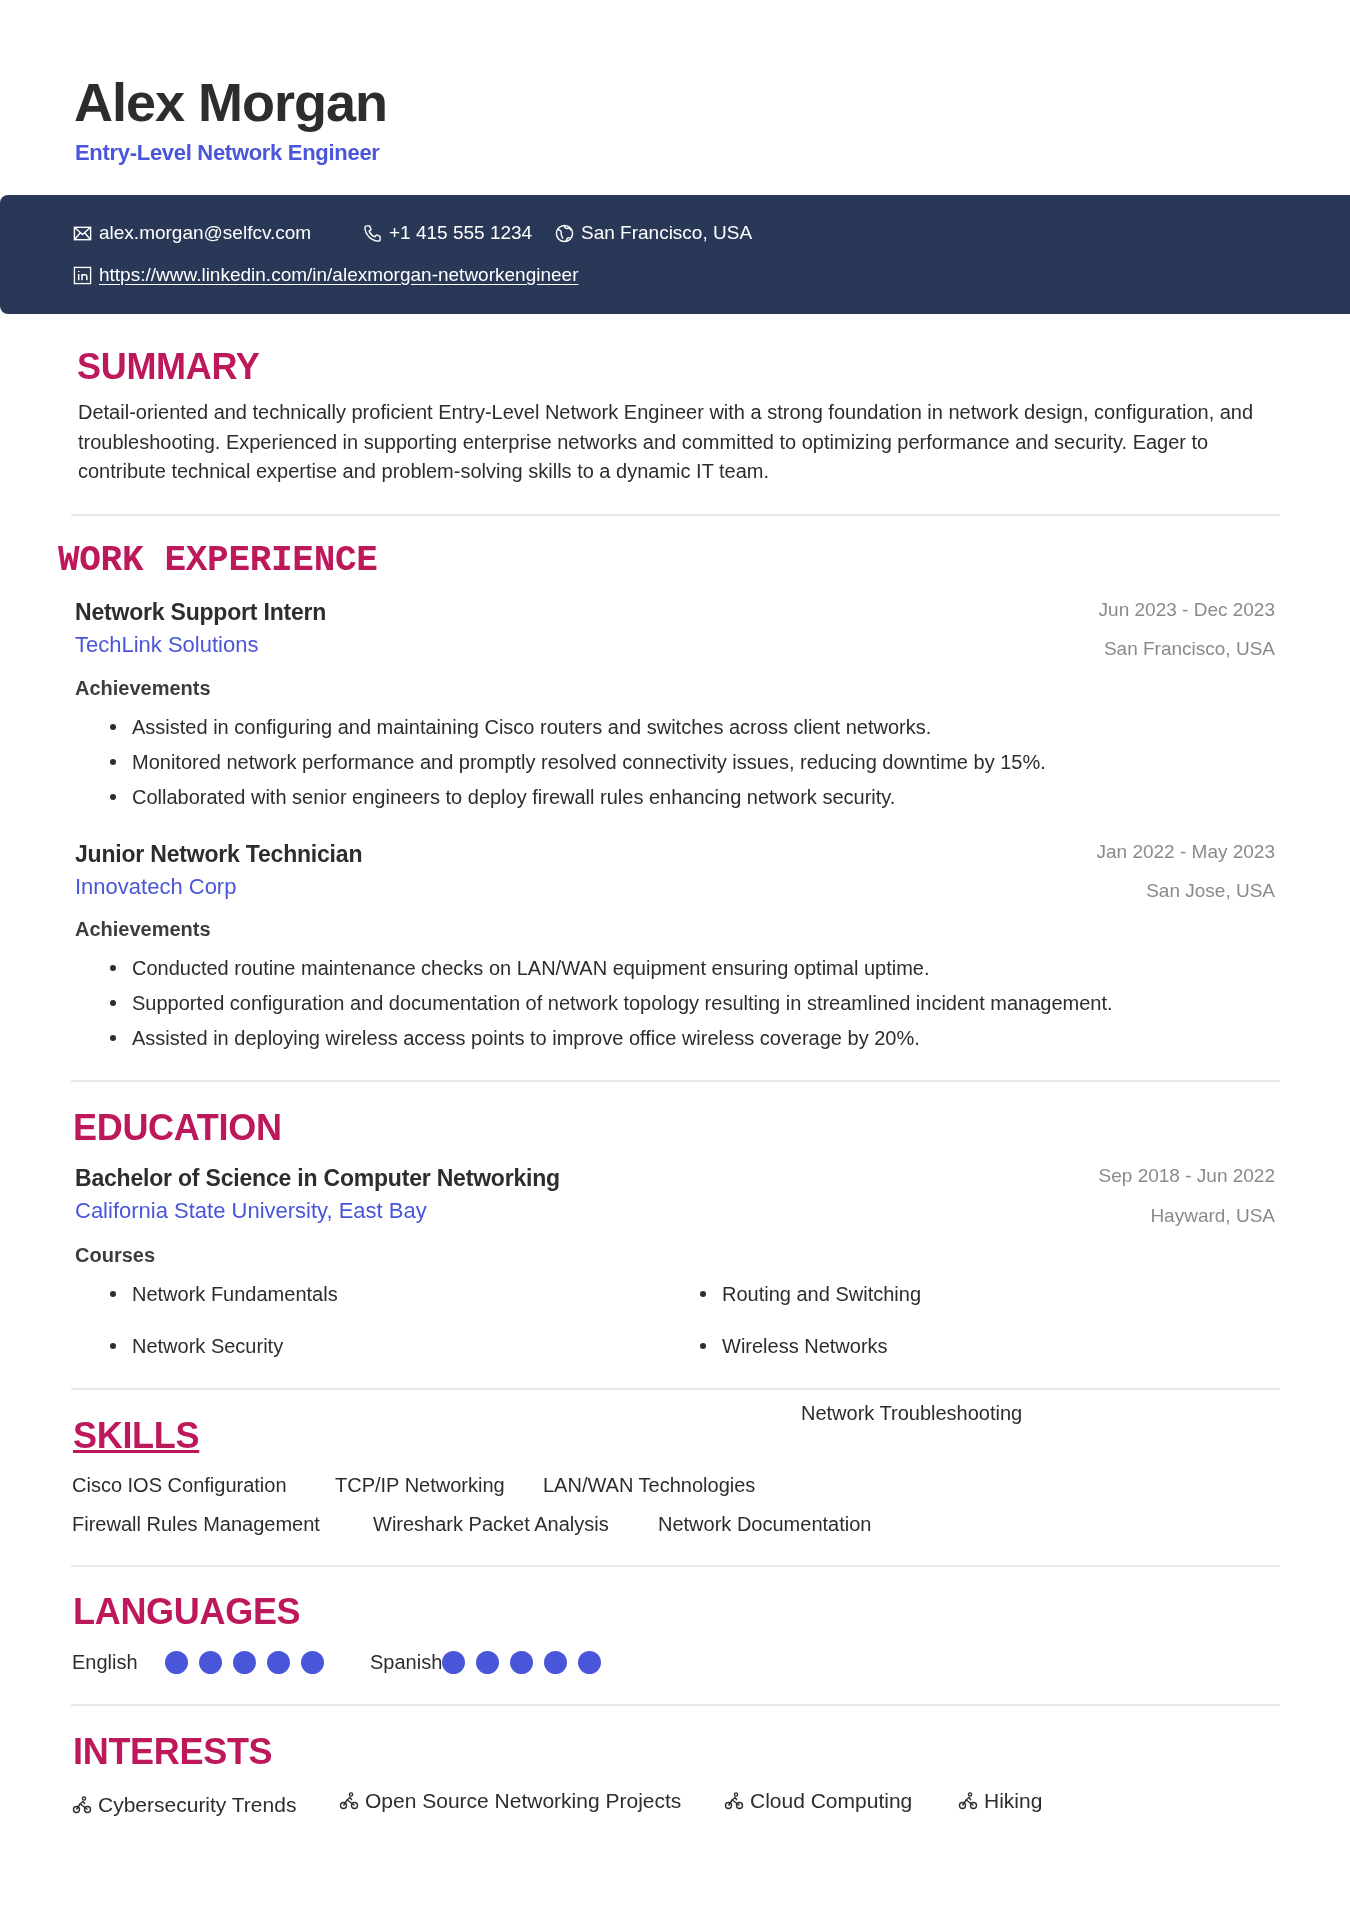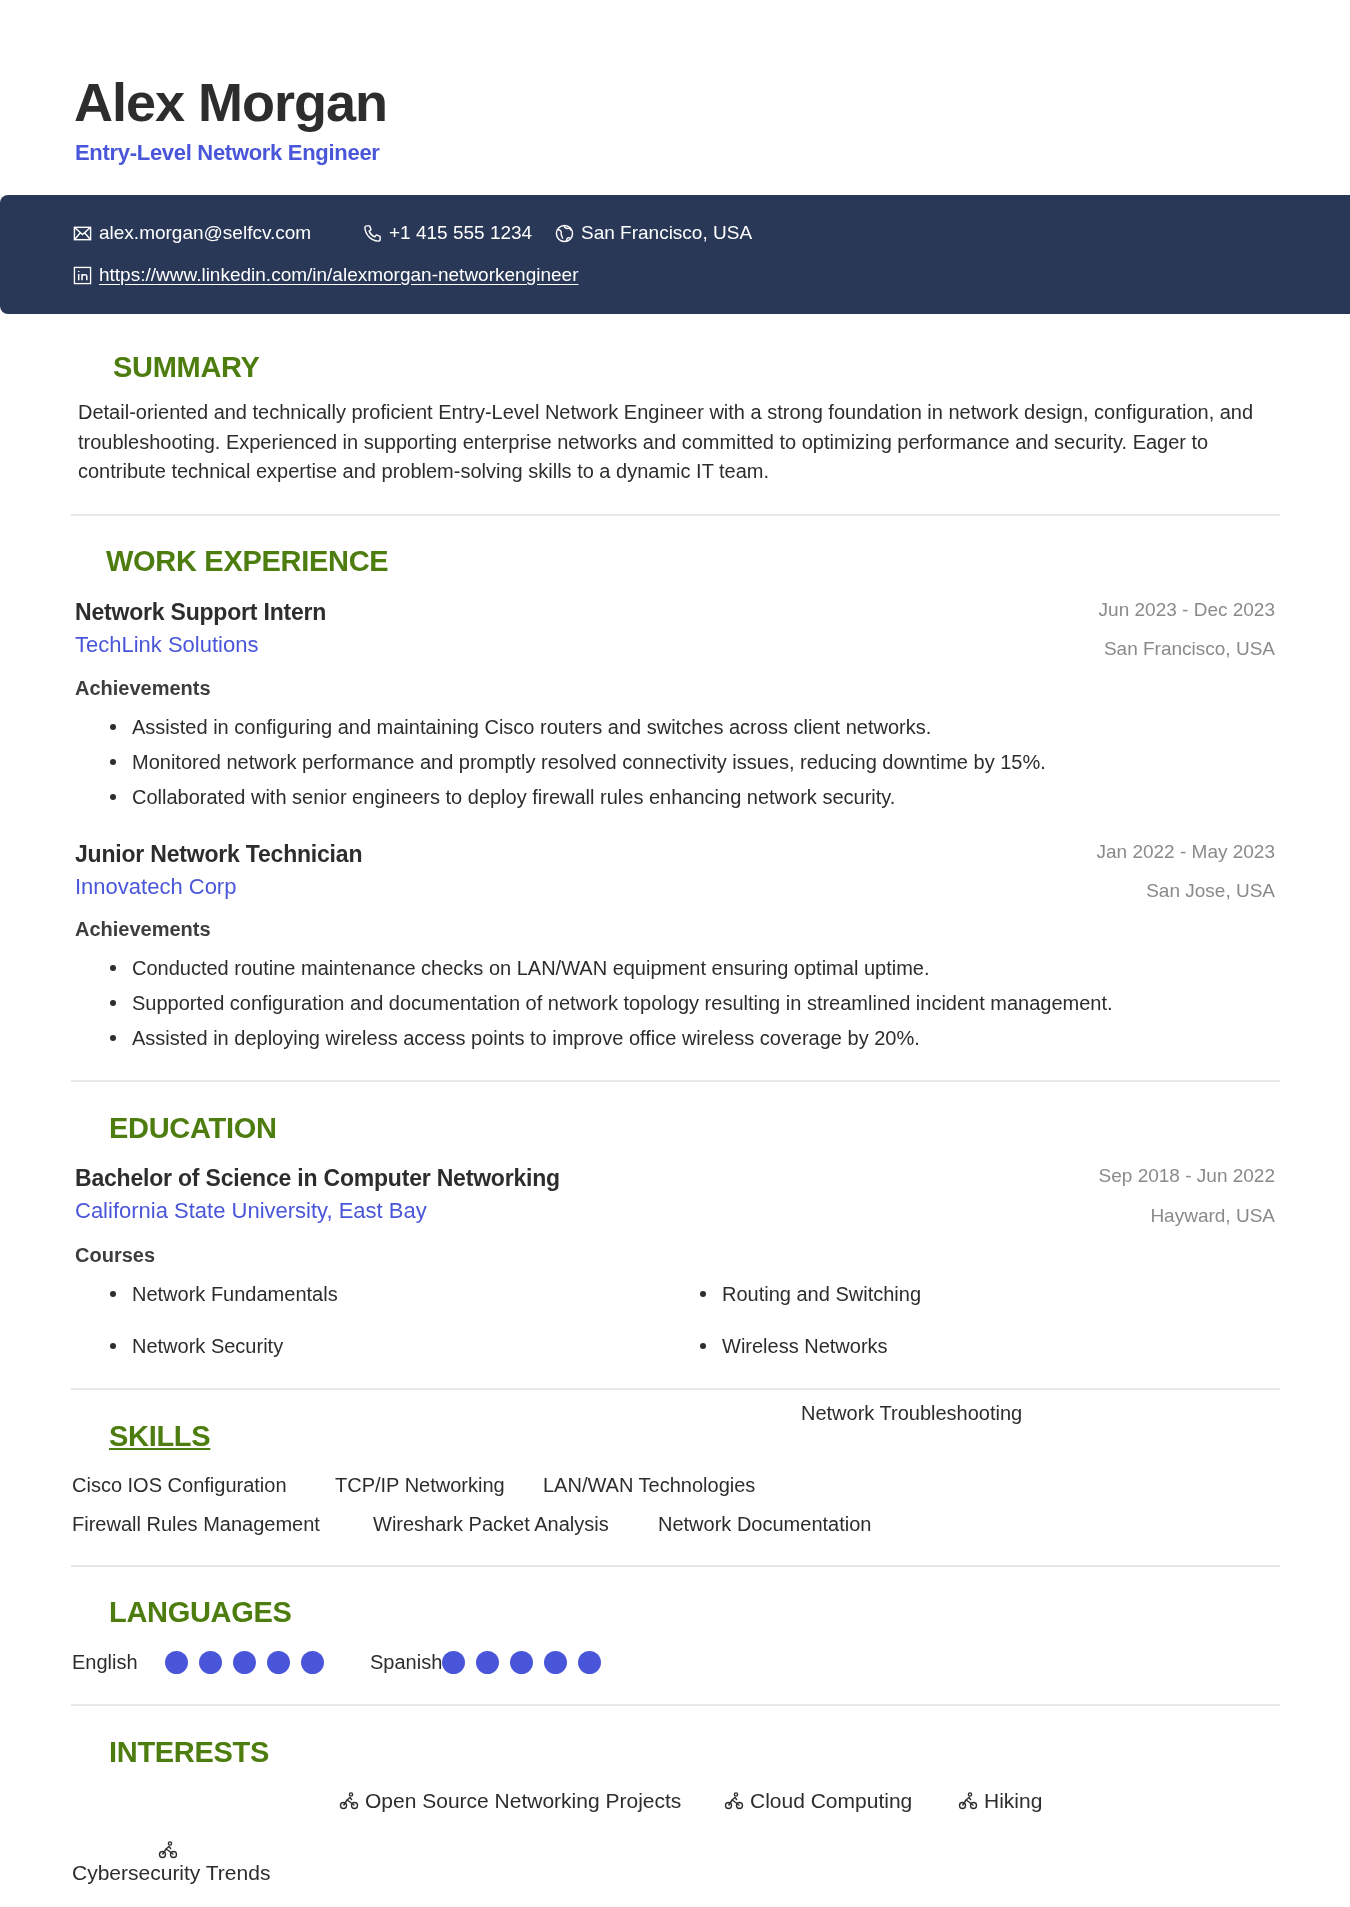--- a/index.html
+++ b/index.html
@@ -11,21 +11,21 @@
     
     .name { left: 74px; top: 70px; font-size: 54px; font-weight: 700; color: #2d2d2d; letter-spacing: -1px; line-height: 64px; white-space: nowrap; }
     .jobtitle { left: 75px; top: 139px; font-size: 22px; font-weight: 700; color: #4a56d9; letter-spacing: -0.3px; line-height: 28px; white-space: nowrap; }
 
     .band { left: 0; top: 195px; width: 1350px; height: 119px; background: #2a3857; border-radius: 8px 0 0 8px; }
     .contact { color: #ffffff; font-size: 19px; line-height: 24px; white-space: nowrap; display: flex; align-items: center; }
     .contact svg { width: 19px; height: 19px; margin-right: 7px; flex: none; }
     .contact a { color: #ffffff; text-decoration: underline; text-underline-offset: 3px; }
 
     
-    .sec-h { font-size: 29px; font-weight: 700; color: #4d7c0f; line-height: 36px; letter-spacing: -0.3px; white-space: nowrap; margin-left: 36px; }
+    .sec-h { font-size: 36px; font-weight: 700; color: #be185d; line-height: 36px; letter-spacing: -0.3px; white-space: nowrap; }
     .divider { left: 71px; width: 1209px; height: 2px; background: #e8e8e8; }
     .para { font-size: 20px; line-height: 29.5px; color: #2d2d2d; }
 
     .role { font-size: 23px; font-weight: 700; color: #2d2d2d; line-height: 28px; white-space: nowrap; letter-spacing: -0.2px; }
     .org { font-size: 22px; color: #4a56d9; line-height: 28px; white-space: nowrap; }
     .meta { font-size: 19px; color: #8a8a8a; line-height: 24px; white-space: nowrap; text-align: right; }
     .sub { font-size: 20px; font-weight: 700; color: #2d2d2d; line-height: 26px; white-space: nowrap; opacity: 0.92; }
     .bullet { font-size: 20px; color: #2d2d2d; line-height: 26px; white-space: nowrap; display: flex; align-items: center; }
     .bullet .dot { width: 6px; height: 6px; background: #2d2d2d; border-radius: 50%; margin-right: 16px; flex: none; }
 
@@ -74,21 +74,21 @@
     <rect x="1.5" y="1.5" width="17" height="17"></rect>
     <path d="M6 8.5 V15 M6 5.2 V6.2 M9.5 8.5 V15 M9.5 11 C9.5 9 14.5 8 14.5 11 V15" stroke-width="1.6"></path>
   </svg>
   <a href="#">https://www.linkedin.com/in/alexmorgan-networkengineer</a>
 </div>
 
 <div class="abs sec-h" style="left:77px; top:349px;">SUMMARY</div>
 <div class="abs para" style="left:78px; top:398px; width:1200px;">Detail-oriented and technically proficient Entry-Level Network Engineer with a strong foundation in network design, configuration, and troubleshooting. Experienced in supporting enterprise networks and committed to optimizing performance and security. Eager to contribute technical expertise and problem-solving skills to a dynamic IT team.</div>
 <div class="abs divider" style="top:514px;"></div>
 
-<div class="abs sec-h" style="left:70px; top:543px;">WORK EXPERIENCE</div>
+<div class="abs sec-h" style="left:58px; top:543px;font-family:Liberation Mono, monospace;">WORK EXPERIENCE</div>
 
 <div class="abs role" style="left:75px; top:598px;">Network Support Intern</div>
 <div class="abs meta" style="right:75px; top:598px;">Jun 2023 - Dec 2023</div>
 <div class="abs org" style="left:75px; top:631px;">TechLink Solutions</div>
 <div class="abs meta" style="right:75px; top:637px;">San Francisco, USA</div>
 <div class="abs sub" style="left:75px; top:675px;">Achievements</div>
 <div class="abs bullet" style="left:110px; top:714px;">
     <span class="dot"></span>
     <span>Assisted in configuring and maintaining Cisco routers and switches across client networks.</span>
   </div>
@@ -172,21 +172,21 @@
   <span class="ldot"></span>
   <span class="ldot"></span>
   <span class="ldot"></span>
   <span class="ldot"></span>
 </div>
 
 <div class="abs divider" style="top:1704px;"></div>
 
 <div class="abs sec-h" style="left:73px; top:1734px;">INTERESTS</div>
 
-<div class="abs interest" style="left:72px; top:1840px;flex-direction:column;">
+<div class="abs interest" style="left:72px; top:1792px;">
   <svg viewBox="0 0 20 20" fill="none" stroke="#2d2d2d" stroke-width="1.4">
       <circle cx="4.5" cy="14.5" r="3"></circle>
       <circle cx="15.5" cy="14.5" r="3"></circle>
       <circle cx="12" cy="3.5" r="1.6"></circle>
       <path d="M4.5 14.5 L8 9 L11 11 L15.5 14.5 M8 9 L11 6.5 L13 9"></path>
     </svg>
   <span>Cybersecurity Trends</span>
 </div>
 <div class="abs interest" style="left:339px; top:1788px;">
   <svg viewBox="0 0 20 20" fill="none" stroke="#2d2d2d" stroke-width="1.4">

